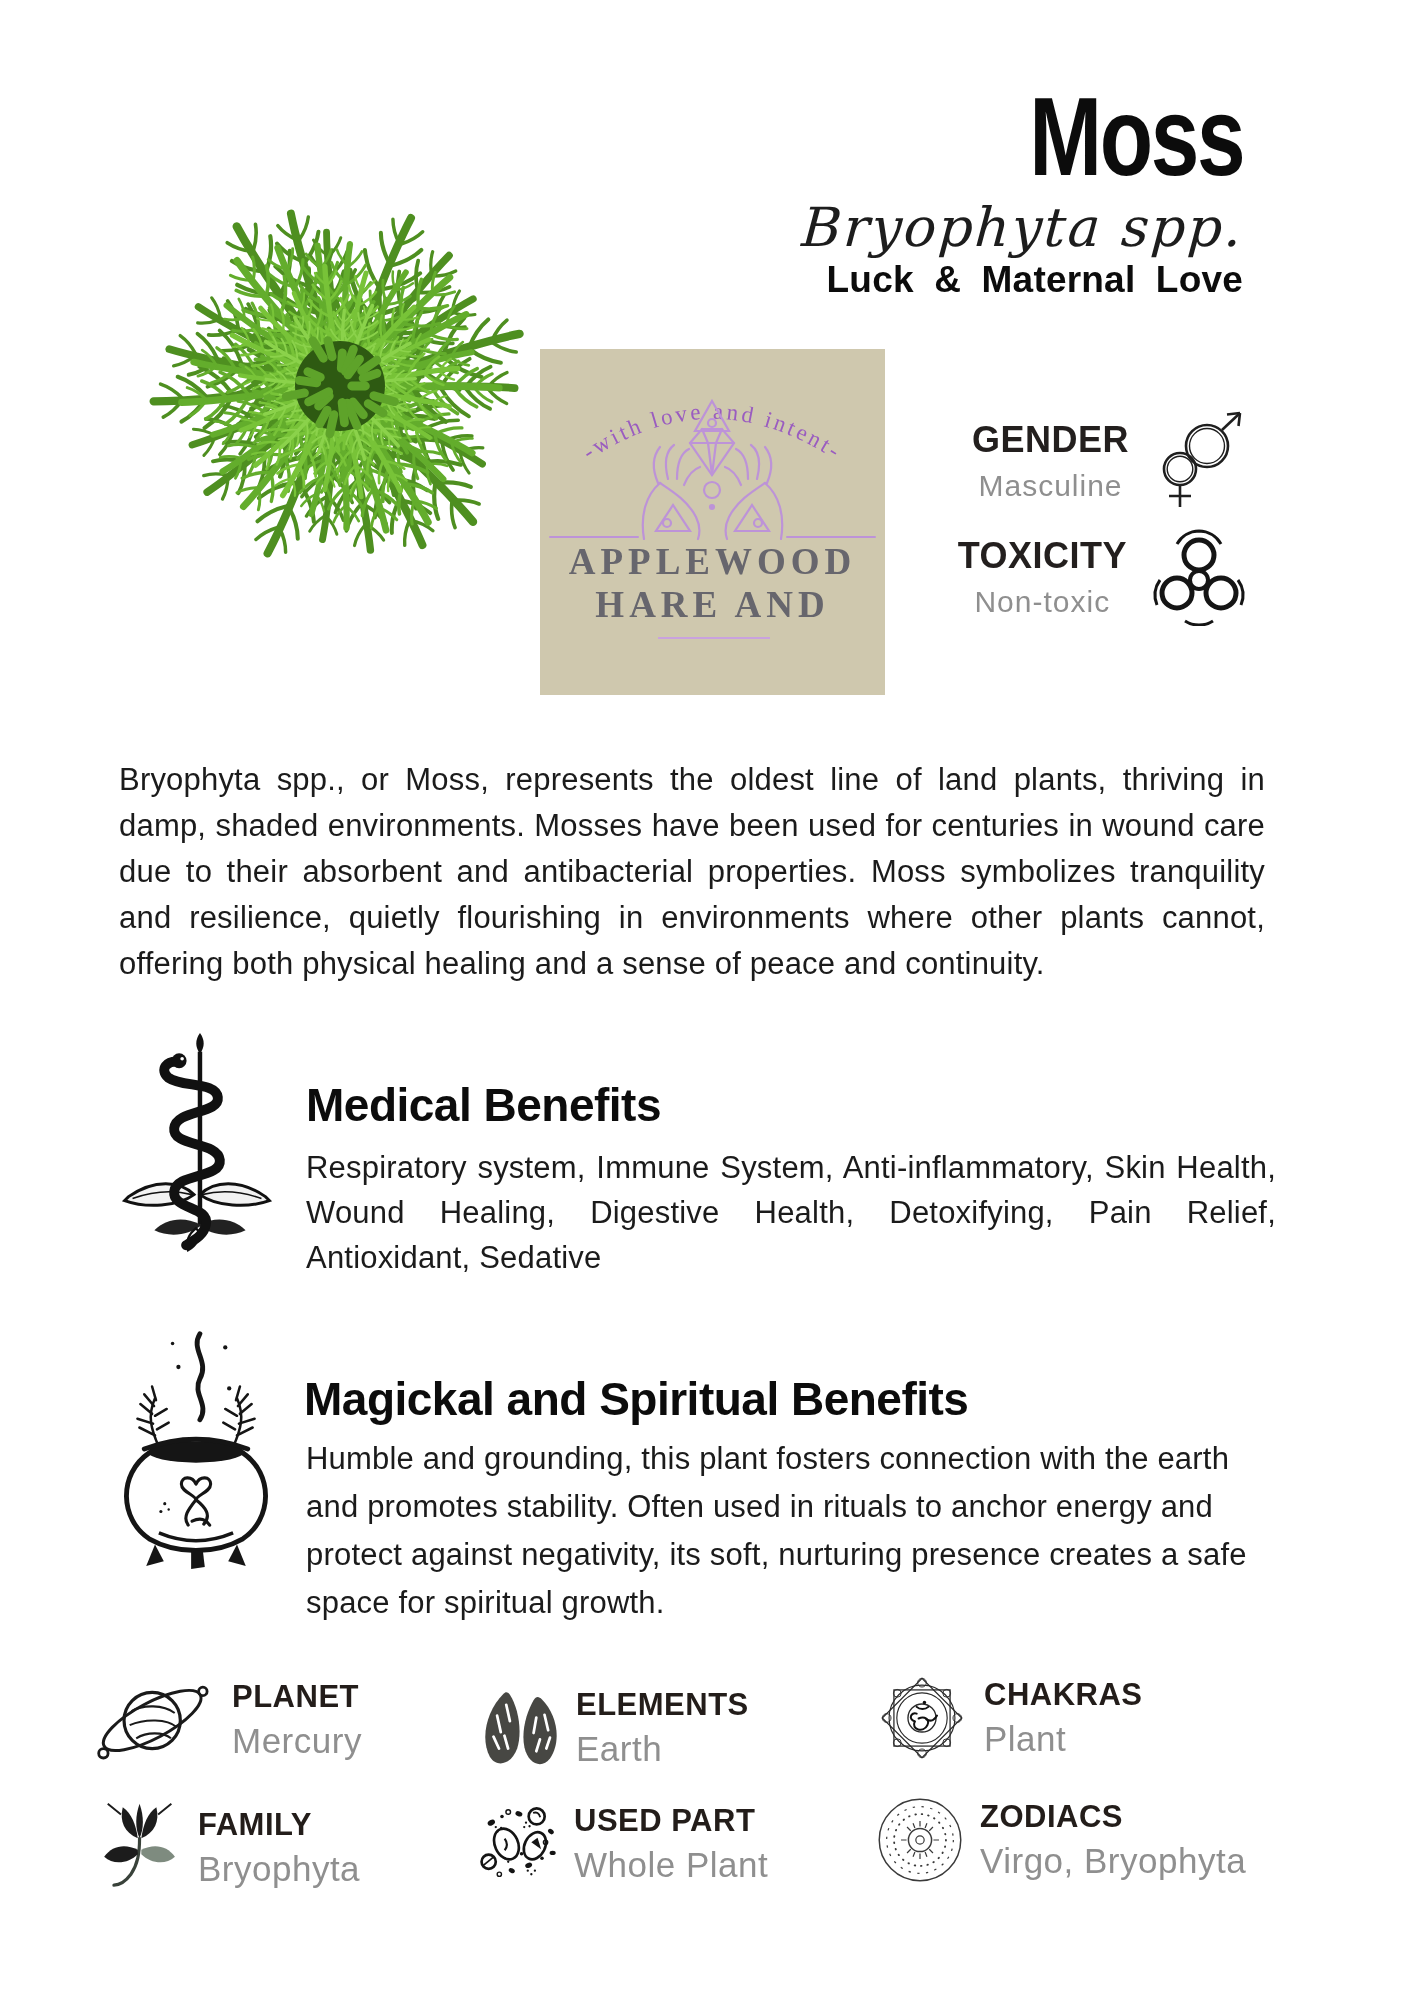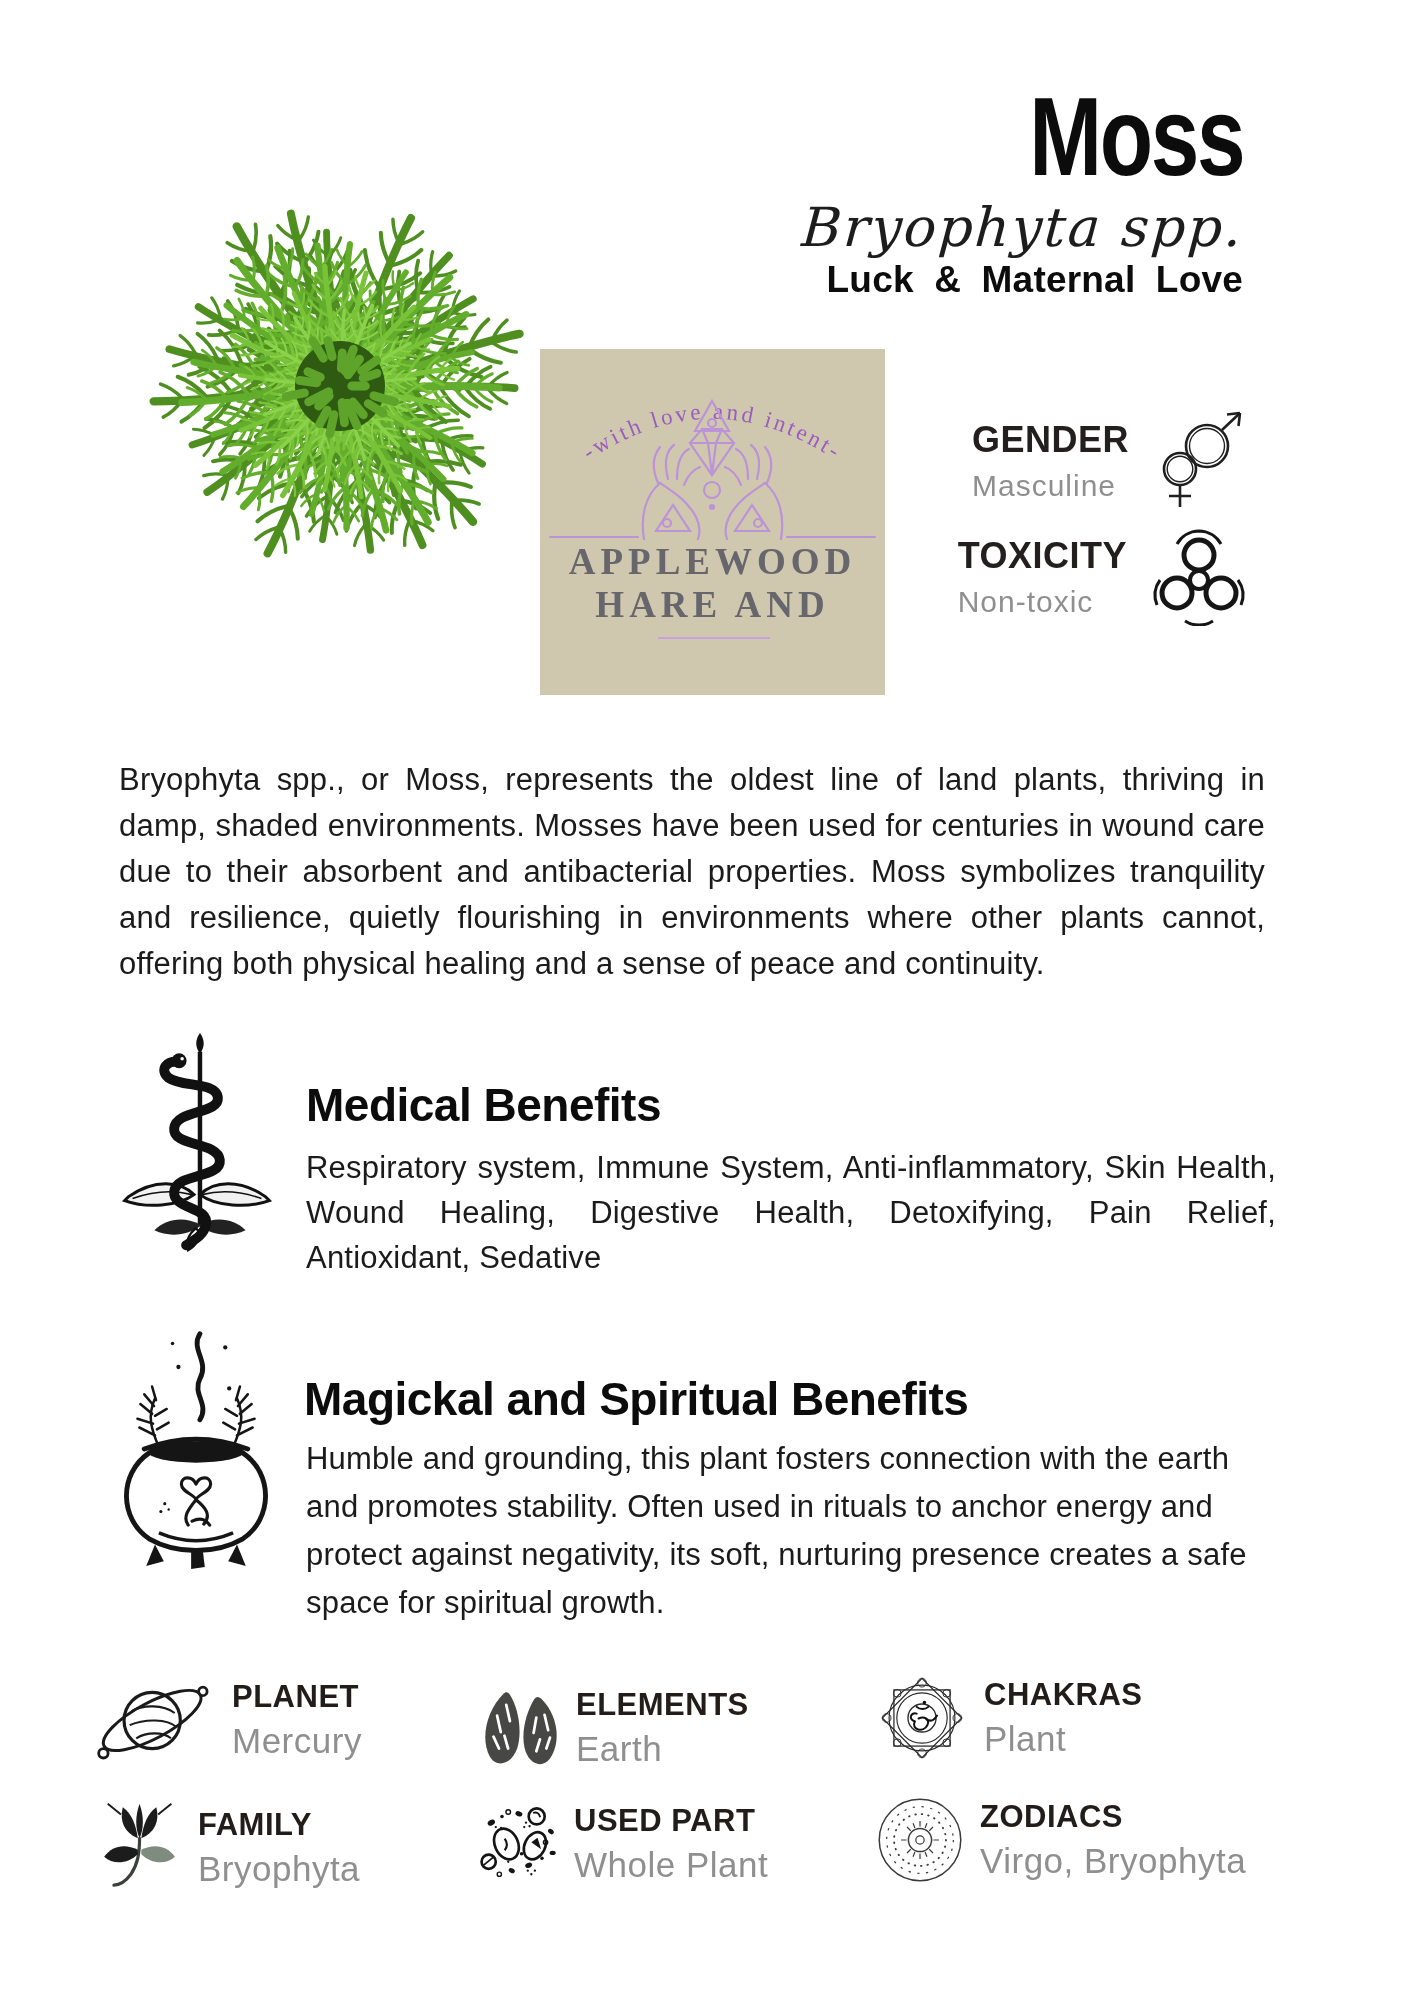--- a/index.html
+++ b/index.html
@@ -23,21 +23,21 @@
             text-align:center;}
   .logo-art{display:block;margin:0 auto;}
   .brand{font-family:"Liberation Serif",serif;font-weight:700;color:#67666d;font-size:37px;
          letter-spacing:5px;line-height:45px;margin-top:-2px;}
   .brand-underline{position:absolute;left:118px;top:288px;width:112px;height:2px;background:#c9a2de;}
 
   
   .attr-row{position:absolute;display:flex;align-items:center;gap:22px;}
   .attr-gender{top:408px;right:163px;}
   .attr-toxicity{top:524px;right:160px;}
-  .attr-text{text-align:left;}
+  .attr-text{text-align:center;}
   .attr-label{font-size:36px;font-weight:800;color:#231f1e;letter-spacing:.5px;}
   .attr-value{font-size:30px;color:#8f8f8f;margin-top:8px;letter-spacing:1px;}
 
   
   .intro{position:absolute;left:119px;top:726px;width:1146px;font-size:31px;line-height:46px;
          text-align:justify;color:#1b1b1b;letter-spacing:.2px;}
 
   
   .sec-icon{position:absolute;}
   .sec-medical-icon{left:112px;top:1030px;width:170px;height:238px;}

